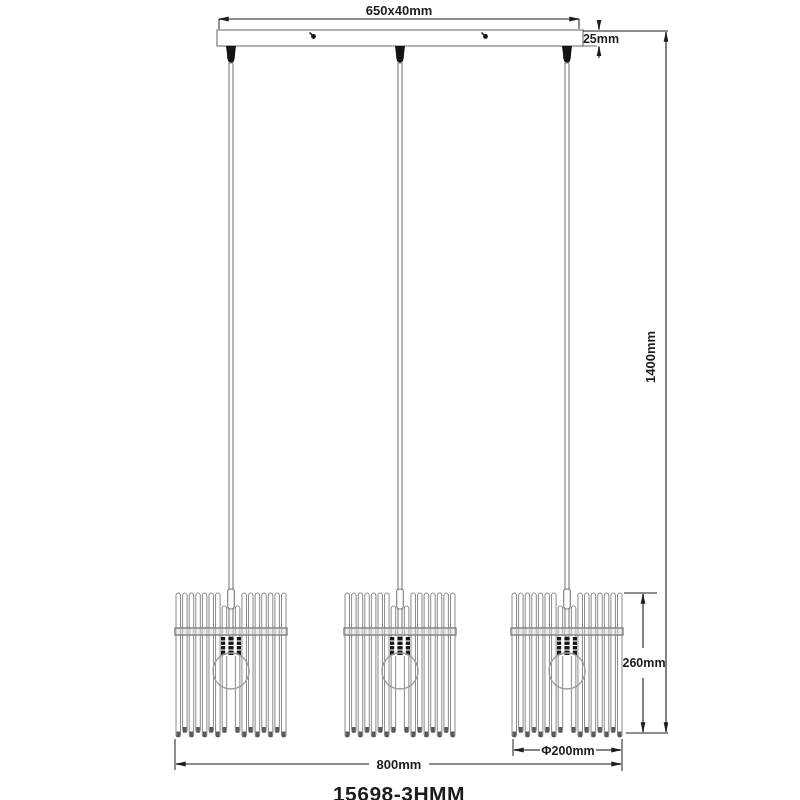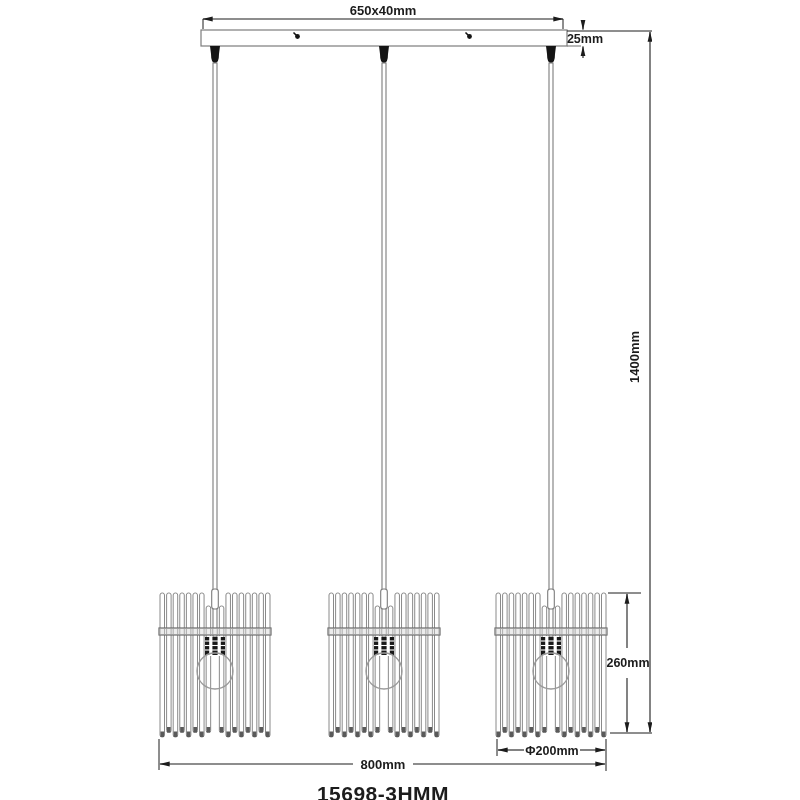--- a/index.html
+++ b/index.html
@@ -1,16 +1,16 @@
 <!DOCTYPE html>
 <html><head>
 <meta charset="utf-8">
 <style>
   html,body{margin:0;padding:0;background:#ffffff;}
-  .stage{width:652px;height:800px;background:#ffffff;overflow:hidden;position:relative;}
+  .stage{width:652px;height:800px;background:#ffffff;overflow:hidden;position:relative;padding-left:16px;}
   svg{display:block;}
   text{
     font-family:"Liberation Sans", sans-serif;
     font-weight:700;
     fill:#1c1c1c;
   }
   .dim-label{font-size:13px;}
   .dim-label-small{font-size:12.5px;}
   .model-label{font-size:21px;letter-spacing:0.5px;}
   .dimline{stroke:#1c1c1c;stroke-width:1.1;fill:none;}

